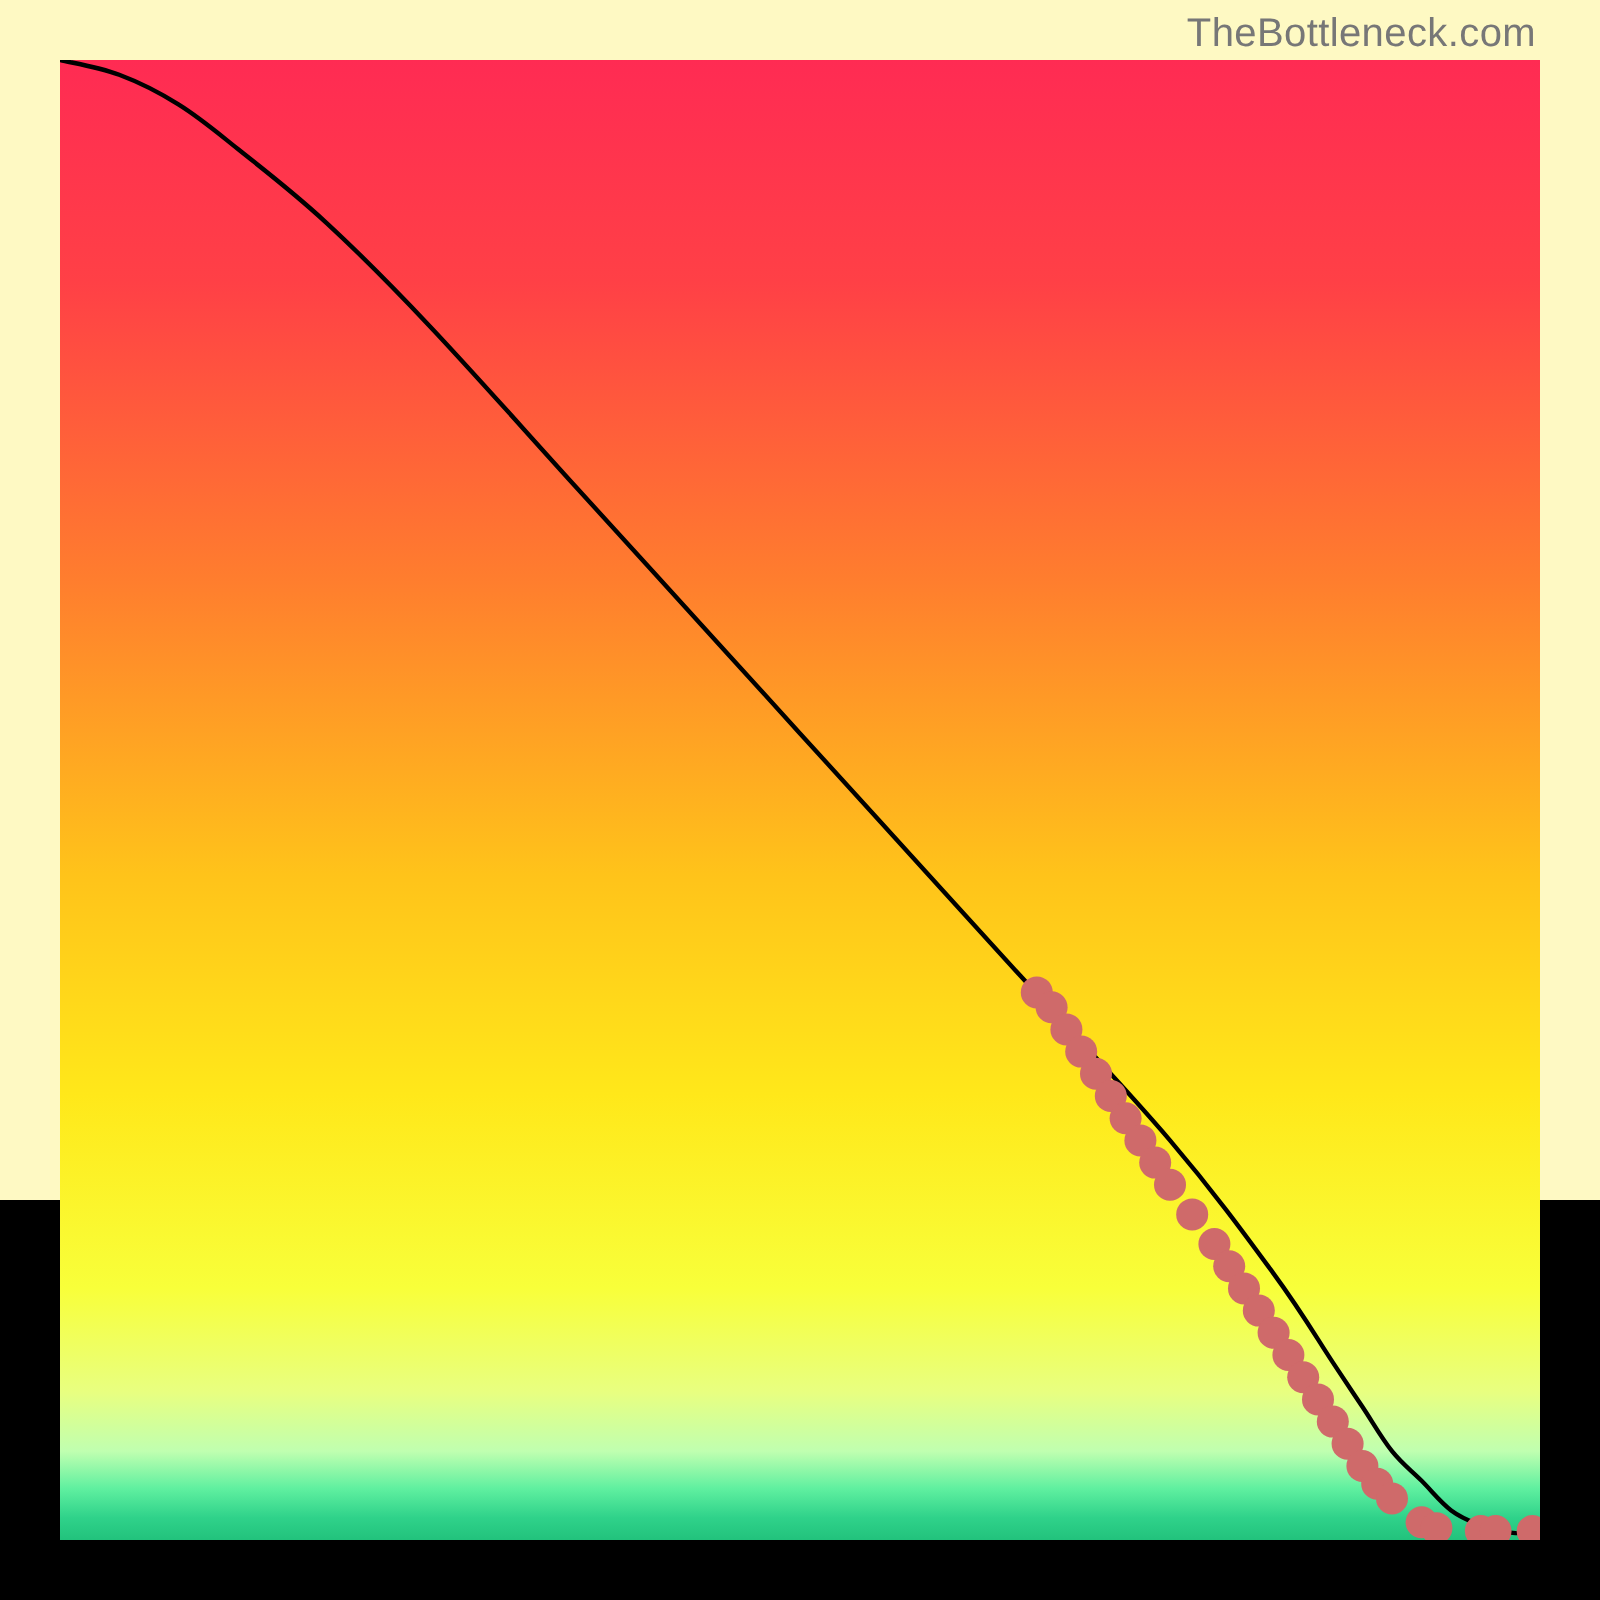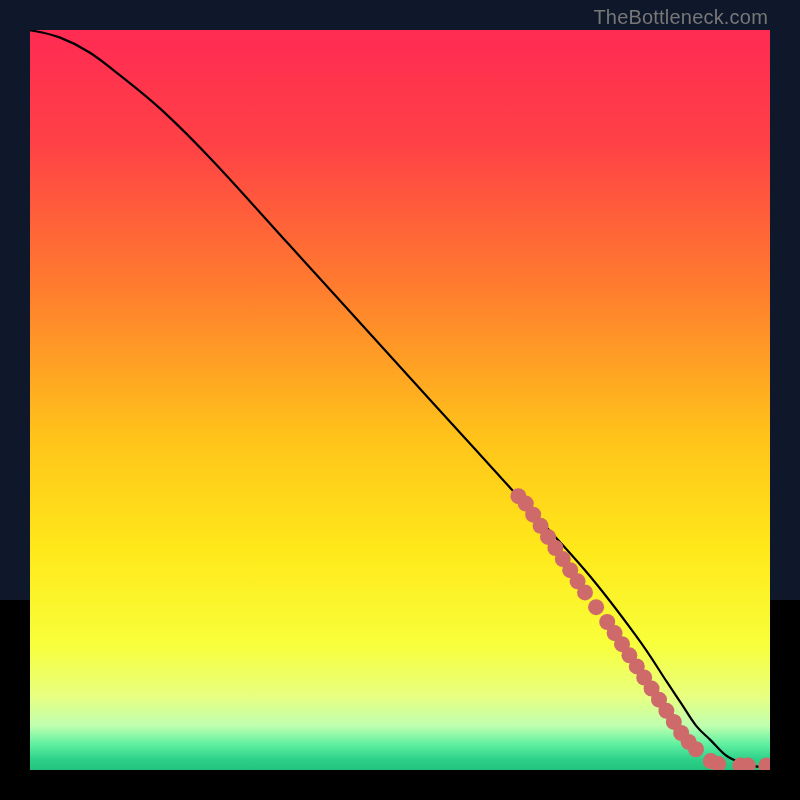--- a/index.html
+++ b/index.html
@@ -8,21 +8,21 @@
     width: 800px;
     height: 800px;
     background: #000;
     font-family: Arial, Helvetica, sans-serif;
     overflow: hidden;
   }
   .stage {
     position: relative;
     width: 800px;
     height: 600px;
-    background: #0f172a;
+    background: #fef9c3;
   }
   .plot-area {
     position: absolute;
     left: 30px;
     top: 30px;
     width: 740px;
     height: 740px;
   }
   .gradient {
     position: absolute;

